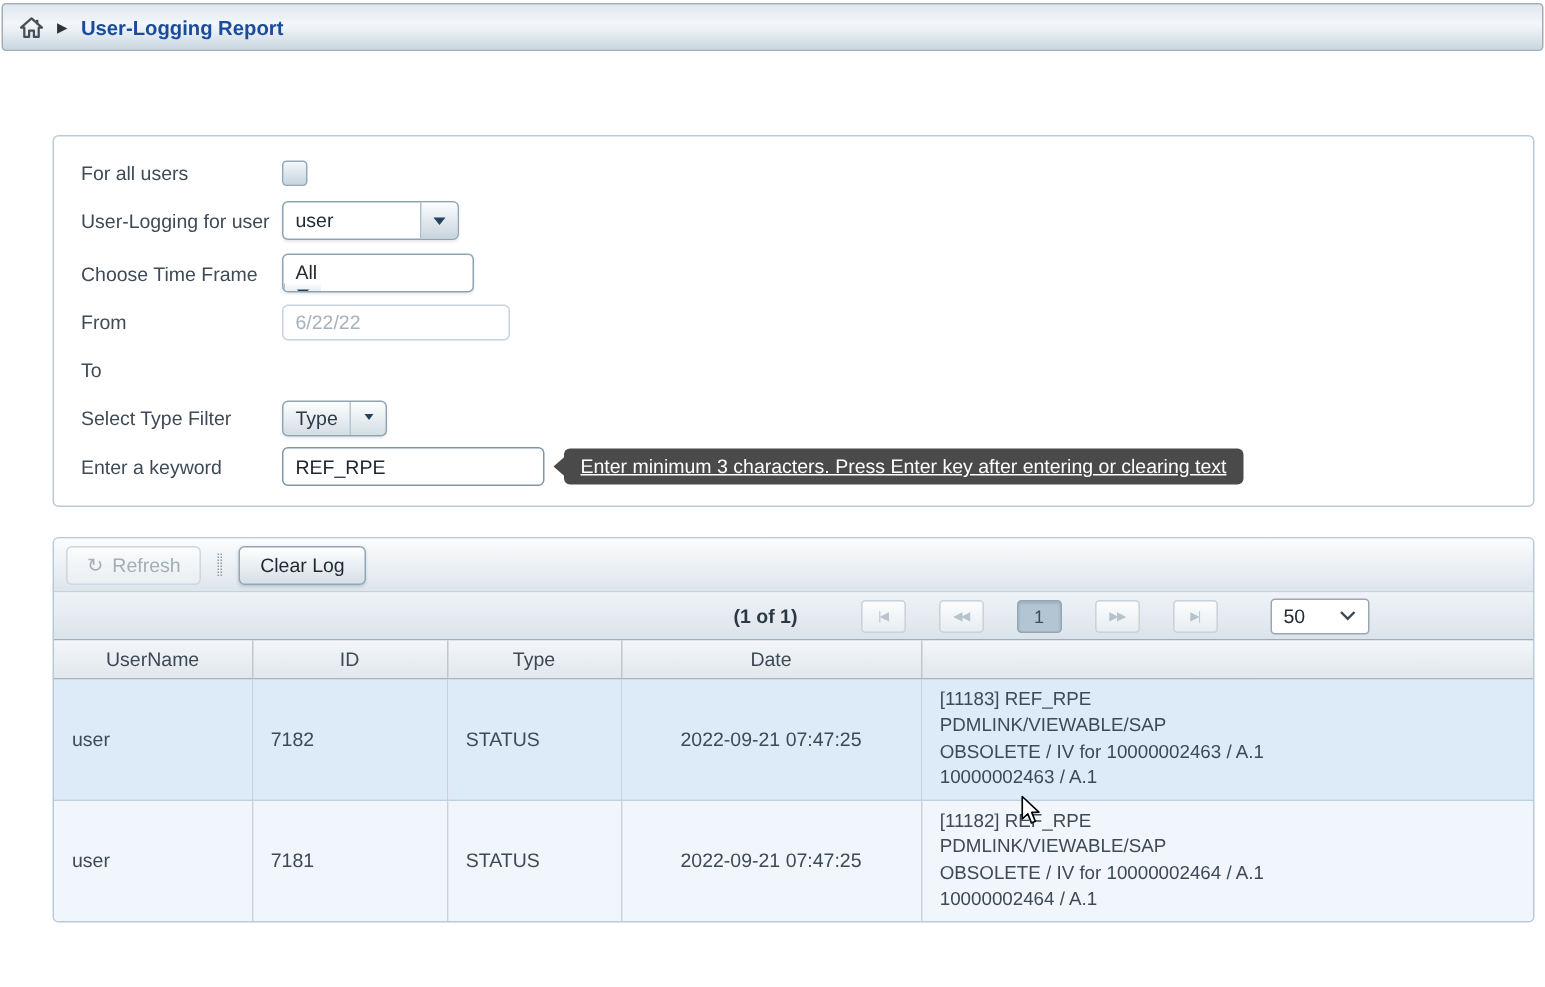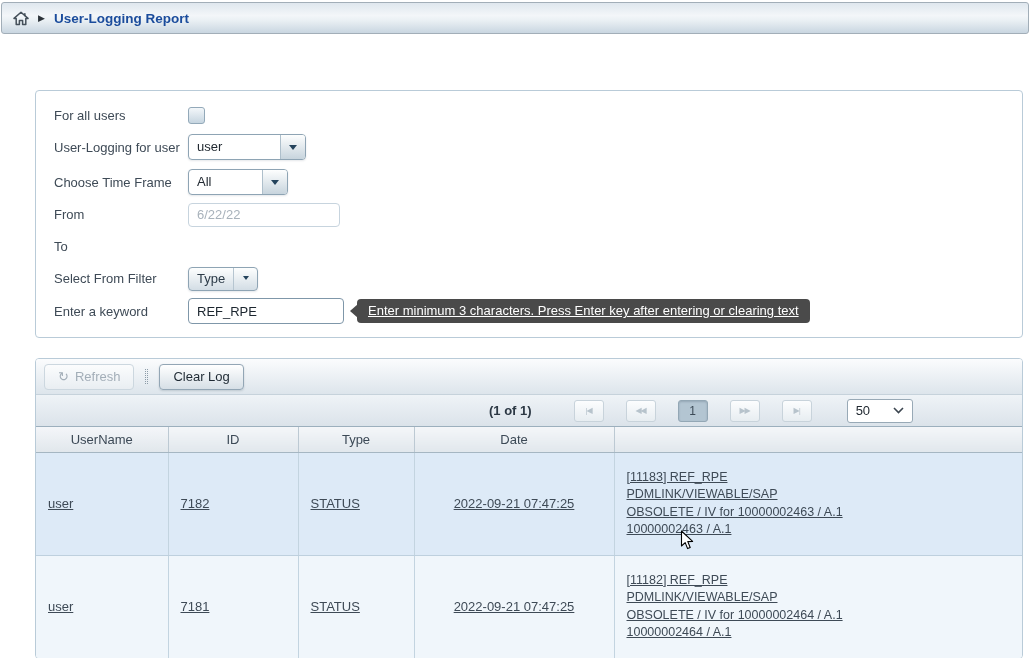--- a/index.html
+++ b/index.html
@@ -48,21 +48,21 @@
     color:#a8b2bb; background:#fff;
   }
   .menubtn {
     height:24px; border:1px solid #8ea4b4; border-radius:4px; overflow:hidden;
     background:linear-gradient(#fdfefe,#d3dde5); display:flex; align-items:stretch;
     box-shadow:0 1px 2px rgba(40,60,80,.12); cursor:pointer;
   }
   .menubtn-label { padding:3px 8px 0 8px; color:#2c3b48; border-right:1px solid #b6c5d0; font-size:13px; }
   .menubtn-arrow { width:23px; display:flex; align-items:center; justify-content:center; }
   .kwinput {
-    width:156px; height:26px; border:1px solid #7f97a9; border-radius:4px;
+    width:175px; height:26px; border:1px solid #7f97a9; border-radius:4px;
     padding:0 8px; font-family:"Liberation Sans",sans-serif; font-size:13px;
     color:#1c262f; background:#fff; outline:none;
   }
   .tooltip {
     margin-left:13px; position:relative; background:#4a4a4a; color:#fff;
     font-size:13px; padding:4px 11px 5px 11px; border-radius:4px; white-space:nowrap;text-decoration:underline;
   }
   .tooltip::before {
     content:""; position:absolute; left:-7px; top:50%; transform:translateY(-50%);
     border:7px solid transparent; border-right:8px solid #4a4a4a; border-left:0;
@@ -108,22 +108,22 @@
 
   table.log { width:100%; border-collapse:collapse; table-layout:fixed; }
   table.log th {
     height:25px; background:linear-gradient(#f4f6f9,#e1e7ec);
     border-right:1px solid #bcc9d3; border-bottom:1px solid #a5b6c2;
     font-weight:normal; font-size:13px; color:#3c4956; text-align:center;
   }
   table.log th:last-child { border-right:none; }
   table.log td {
     border-right:1px solid #c3d4e0; border-bottom:1px solid #bed0de;
-    padding:16px 12px; font-size:13px; color:#3e4a56; vertical-align:middle;
-    overflow:hidden; white-space:nowrap;text-decoration:underline;
+    padding:5px 12px; font-size:13px; color:#3e4a56; vertical-align:middle;
+    overflow:hidden; white-space:nowrap;
   }
   table.log td:last-child { border-right:none; }
   table.log tr:last-child td { border-bottom:none; }
   tr.row-odd { background:#ddeaf7; }
   tr.row-even { background:#f0f6fb; }
   td.c-date { text-align:center; }
   .msg-line { line-height:17.5px; font-size:12.5px; color:#3e4a56; }
   .r0 td { height:80px; }
   .r1 td { height:77px; }
 
@@ -155,39 +155,39 @@
     <div class="combo" style="width:118px;">
       <span class="combo-val">user</span>
       <span class="combo-btn">
         <span class="tri-down"></span>
       </span>
     </div>
   </div>
 
   <div class="frow">
     <span class="flabel">Choose Time Frame</span>
-    <div class="combo" style="width:100px;">
+    <div class="combo" style="width:128px;flex-direction:column;">
       <span class="combo-val">All</span>
       <span class="combo-btn">
         <span class="tri-down"></span>
       </span>
     </div>
   </div>
 
   <div class="frow">
     <span class="flabel">From</span>
     <input class="dateinput" disabled="" value="6/22/22" style="">
   </div>
 
   <div class="frow">
     <span class="flabel">To</span>
   </div>
 
   <div class="frow">
-    <span class="flabel">Select From Filter</span>
+    <span class="flabel">Select Type Filter</span>
     <div class="menubtn">
       <span class="menubtn-label">Type</span>
       <span class="menubtn-arrow">
         <span class="tri-down" style="border-top-width:4px; border-left-width:3.5px; border-right-width:3.5px; margin-top:3px;"></span>
       </span>
     </div>
   </div>
 
   <div class="frow">
     <span class="flabel">Enter a keyword</span>

